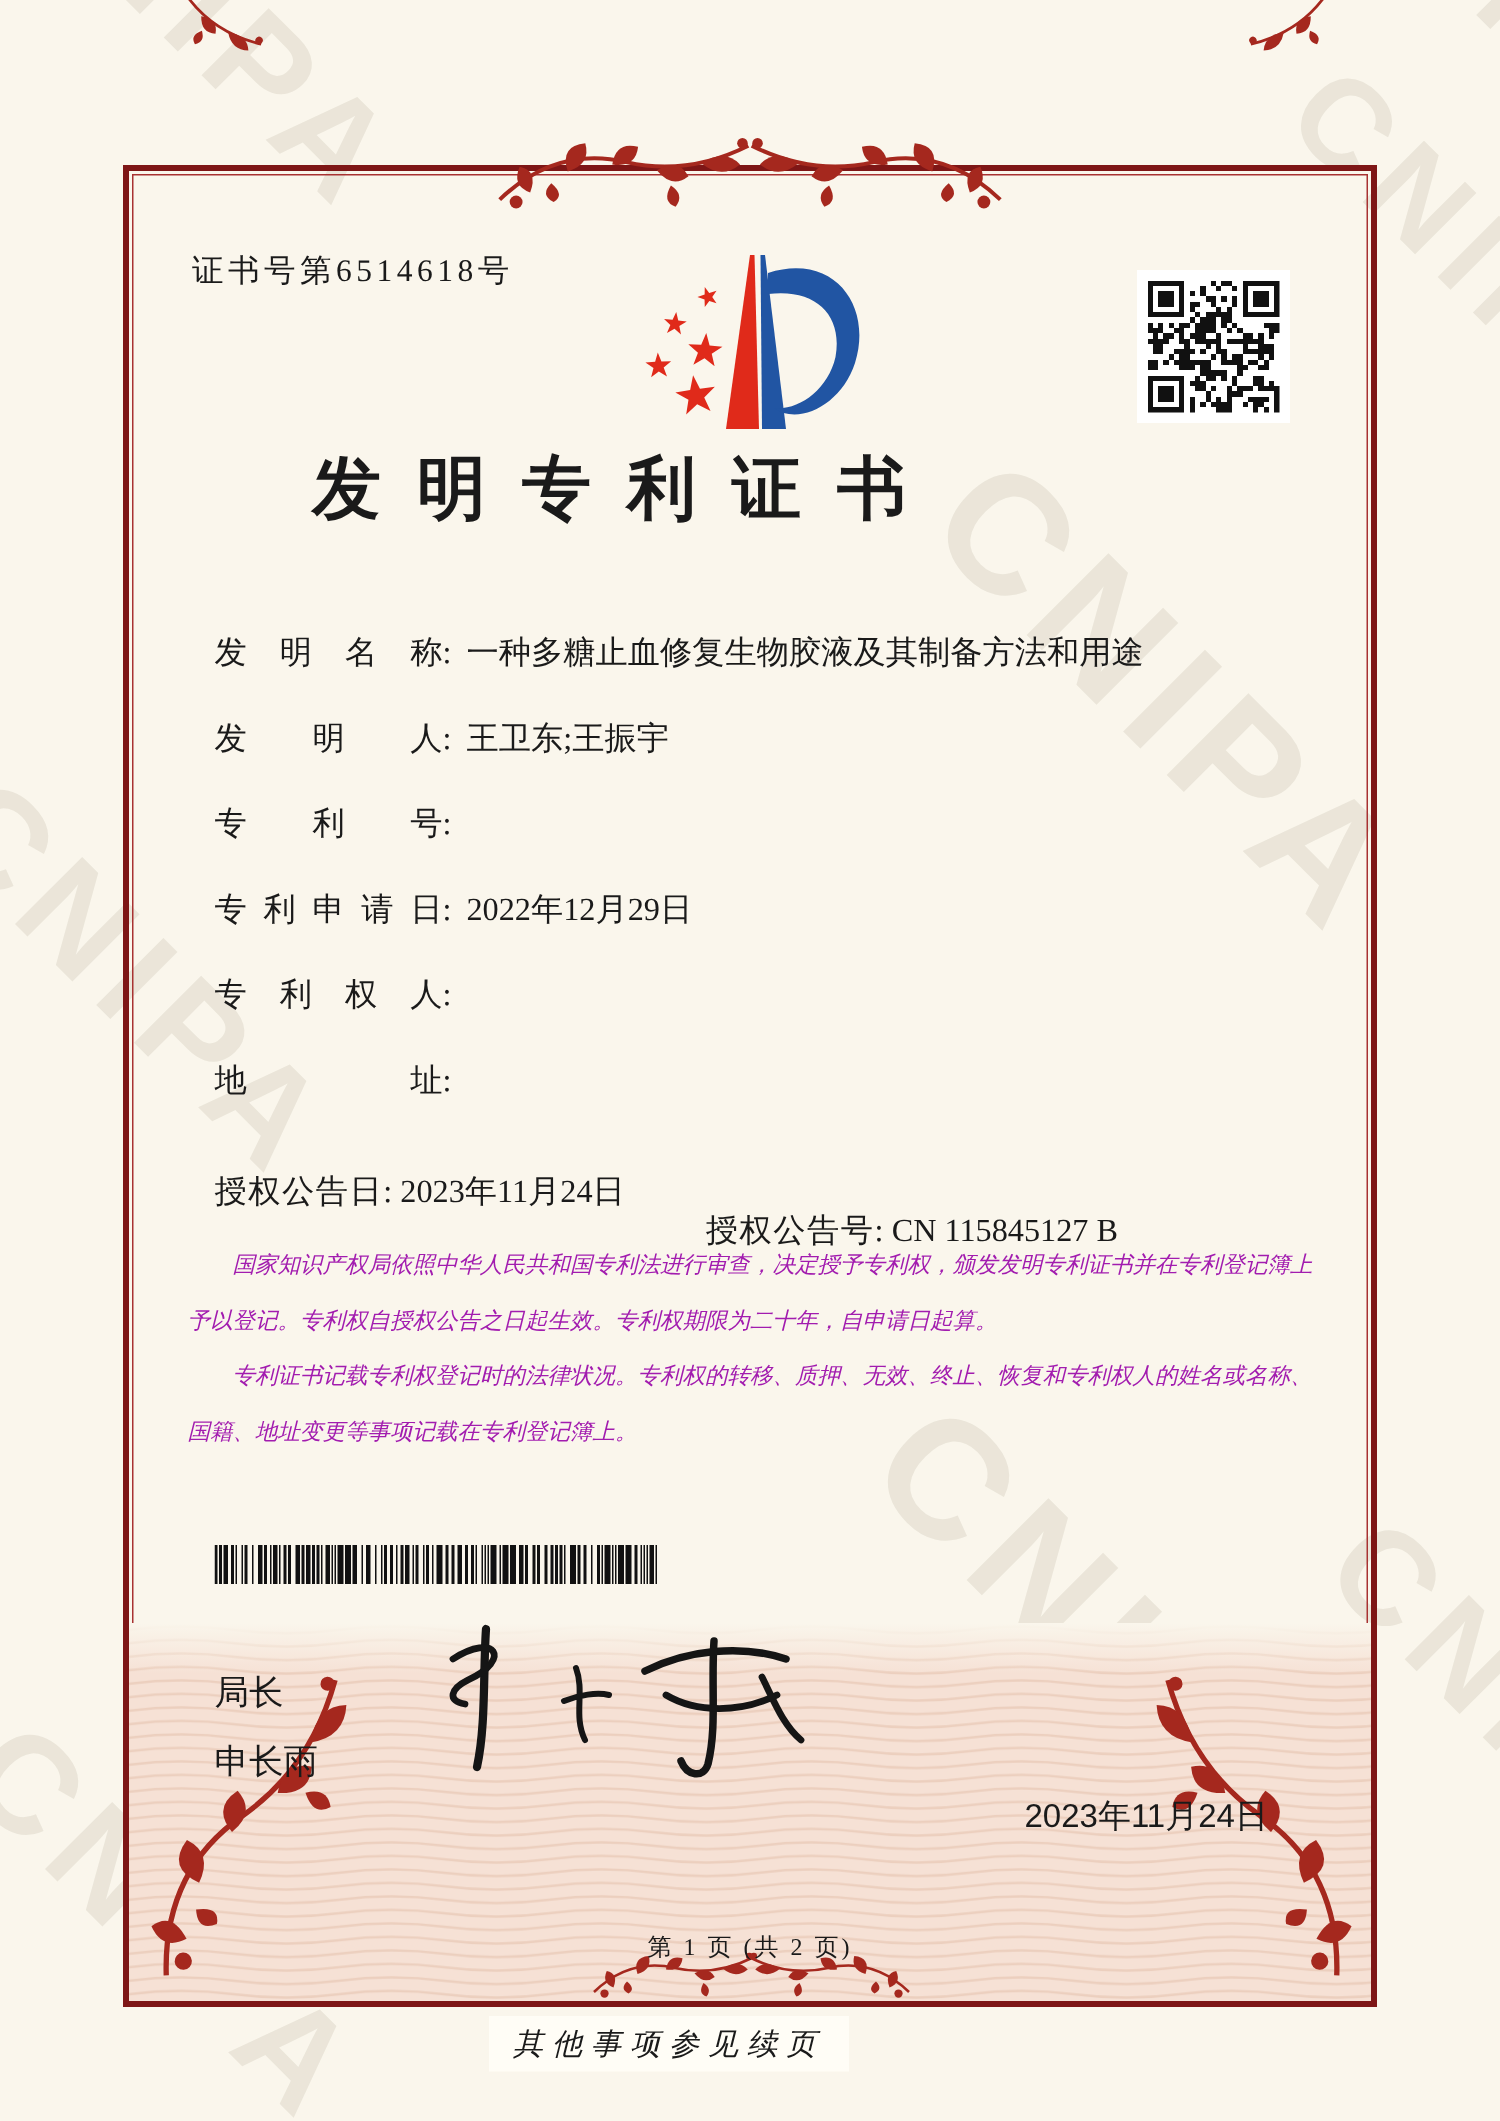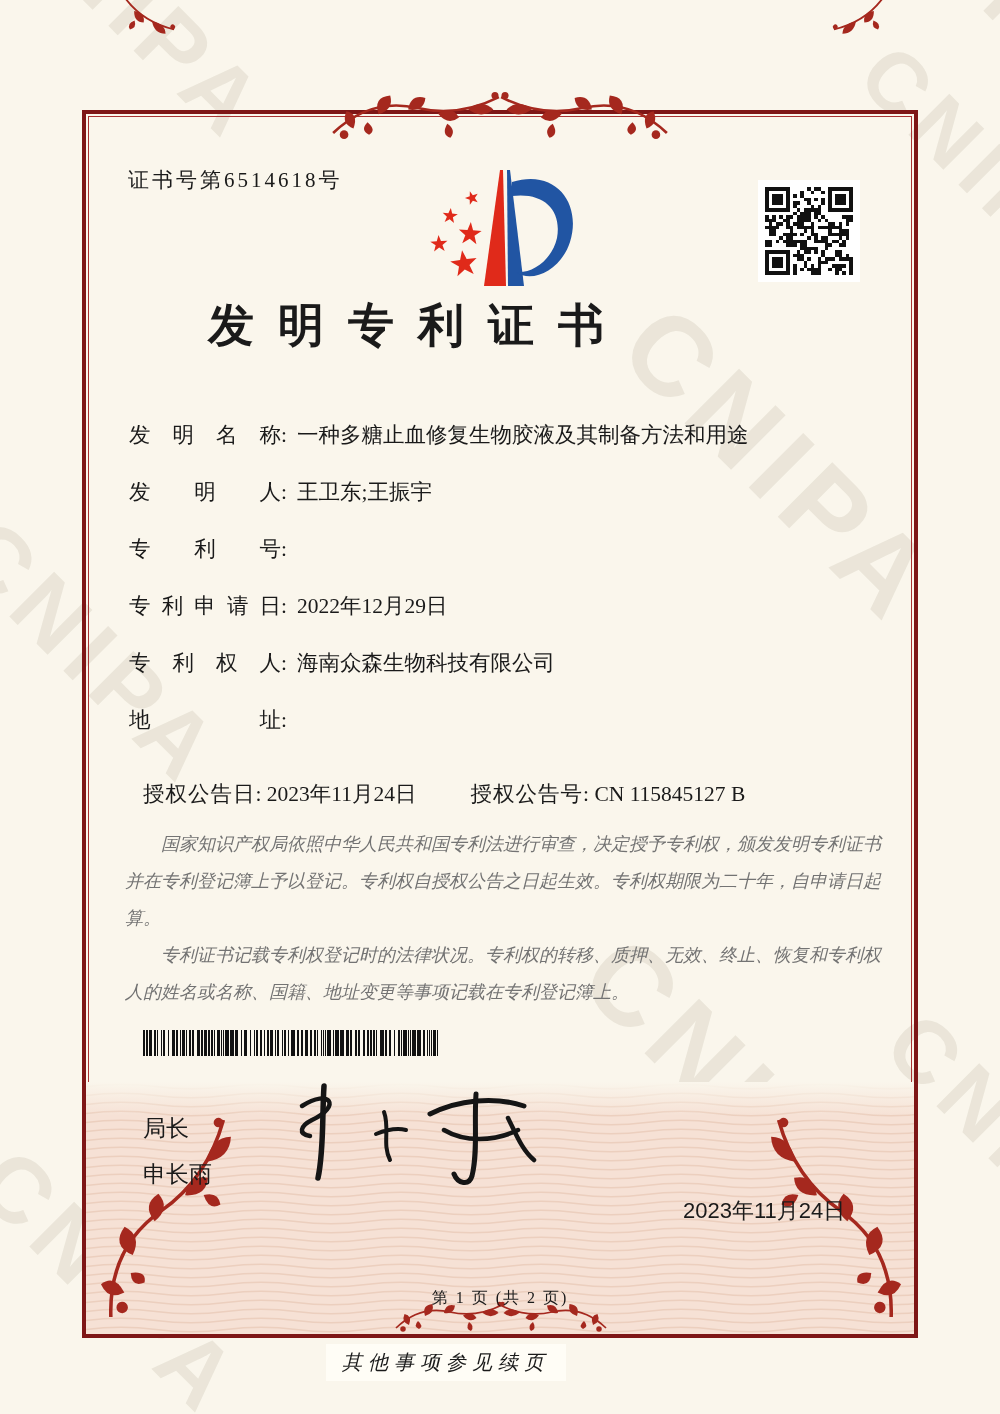--- a/index.html
+++ b/index.html
@@ -37,30 +37,30 @@
   
   .logo{position:absolute;left:420px;top:160px;width:170px;height:138px;}
   
   .qr{position:absolute;left:758px;top:180px;width:102px;height:102px;background:#fff;padding:7px;}
   
   .title{
     position:absolute;left:0;top:295px;width:812px;text-align:center;
     font-size:46px;font-weight:bold;letter-spacing:24px;padding-left:24px;
   }
   
-  .fields{position:absolute;left:129px;top:418px;width:740px;font-size:21.5px;}
+  .fields{position:absolute;left:143px;top:418px;width:740px;font-size:21.5px;}
   .frow{display:flex;align-items:flex-start;line-height:34px;margin-bottom:23px;}
   .flabel{display:inline-block;width:152px;text-align:justify;text-align-last:justify;flex:none;}
   .fcolon{flex:none;margin-right:10px;}
   .fvalue{flex:1 1 auto;max-width:540px;}
   .grantrow{display:flex;line-height:34px;margin-top:2px;font-size:21.5px;}
-  .grantrow .g2{margin-left:54px;}
+  .grantrow .g2{margin-left:54px;margin-top:26px;}
   .glabel{letter-spacing:1px;text-align:right;}
   
-  .paras{position:absolute;left:125px;top:826px;width:756px;font-size:18px;color:#737373;}
+  .paras{position:absolute;left:125px;top:826px;width:756px;font-size:15px;color:#a21caf;}
   .paras p{text-indent:2em;line-height:37px;margin:0;font-style:italic;}
   
   .barcode{position:absolute;left:143px;top:1030px;width:300px;height:26px;}
   
   .director{position:absolute;left:143px;top:1106px;font-family:Liberation Serif, serif;font-size:23px;line-height:46px;}
   
   .sig{position:absolute;left:272px;top:1072px;width:290px;height:120px;}
   
   .issuedate{position:absolute;left:683px;top:1196px;font-family:"Liberation Sans",sans-serif;font-size:22px;}
   
@@ -414,21 +414,20 @@
 
   <div class="frow">
     <span class="flabel">专利申请日</span>
       <span class="fcolon">:</span>
     <span class="fvalue">2022年12月29日</span>
   </div>
 
   <div class="frow">
     <span class="flabel">专利权人</span>
       <span class="fcolon">:</span>
-    <span class="fvalue">海南众森生物科技有限公司</span>
   </div>
 
   <div class="frow">
     <span class="flabel">地址</span>
       <span class="fcolon">:</span>
   </div>
 </div>
 
 <div class="grantrow abs" style="left:143px;top:775px;">
   <span class="g1">

